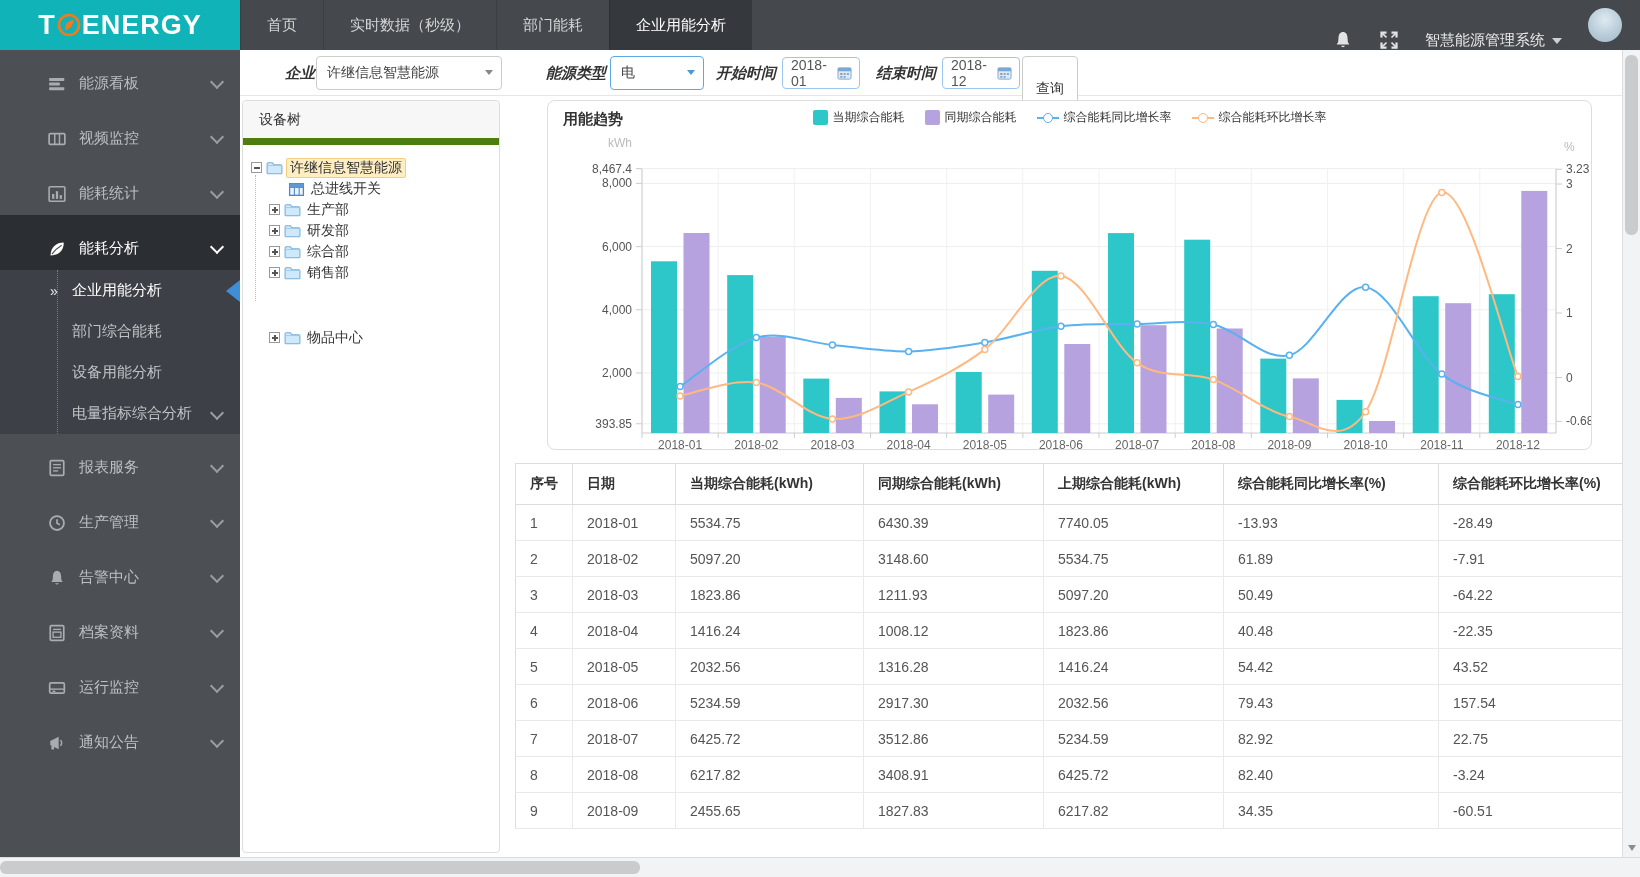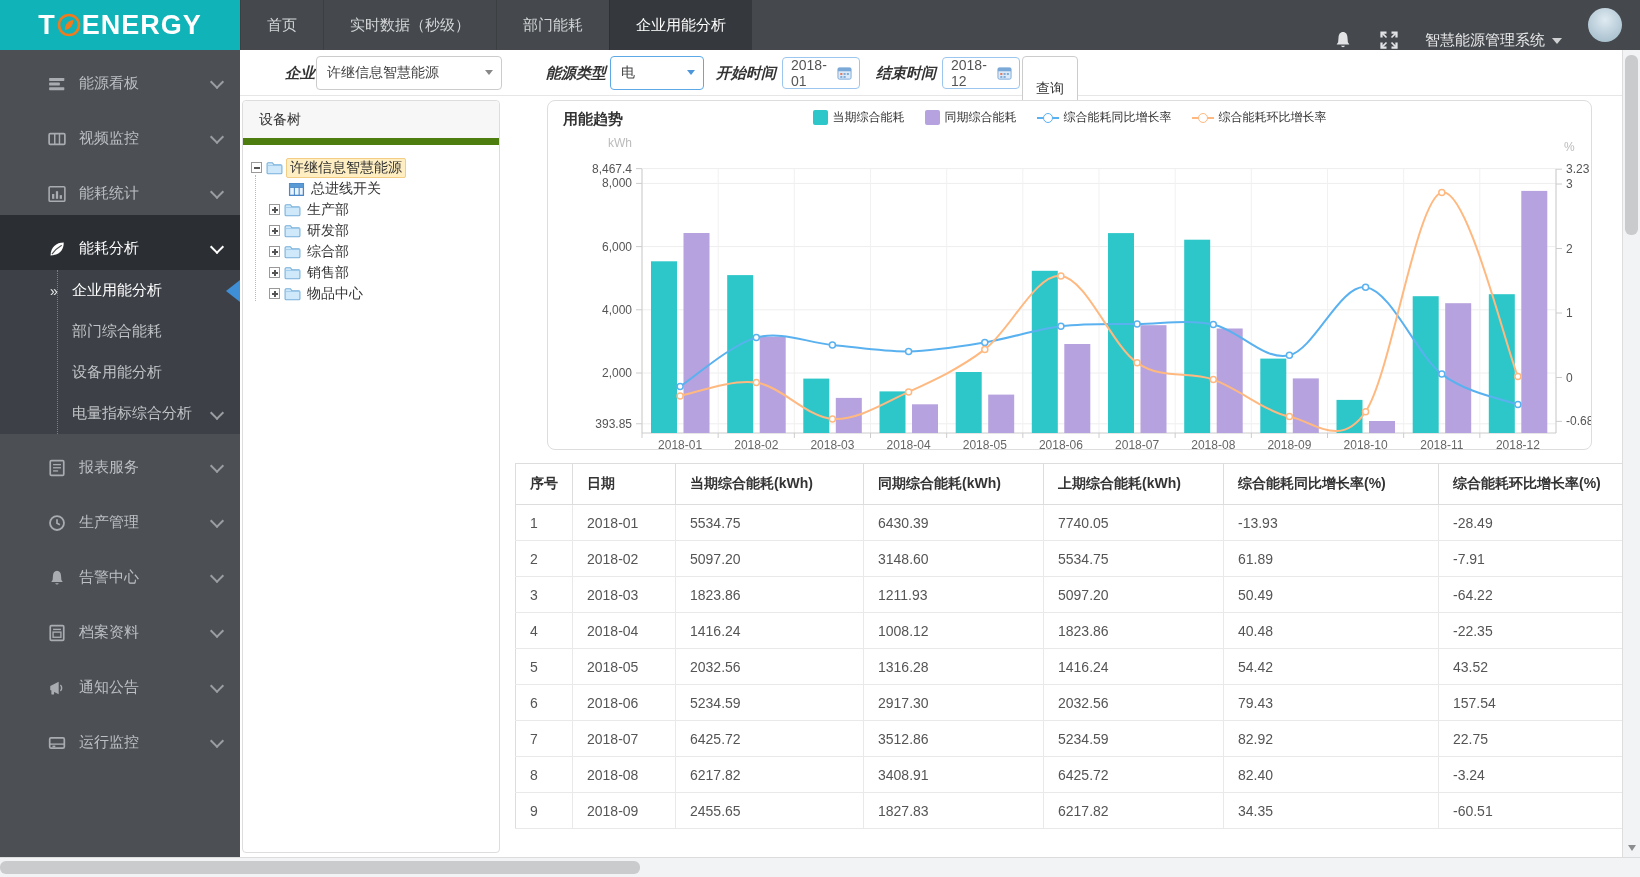--- a/index.html
+++ b/index.html
@@ -213,34 +213,34 @@
         <span class="mi"><svg viewBox="0 0 16 16">
             <rect x="2" y="1.5" width="12" height="13" rx="1" fill="none" stroke="currentColor" stroke-width="1.5"></rect>
             <line x1="4.5" y1="4.8" x2="11.5" y2="4.8" stroke="currentColor" stroke-width="1.2"></line>
             <rect x="4.5" y="7.2" width="7" height="4.6" fill="none" stroke="currentColor" stroke-width="1.2"></rect>
           </svg></span>
         <span>档案资料</span>
         <span class="chev"></span>
       </div>
       <div class="side-item">
         <span class="mi"><svg viewBox="0 0 16 16">
+            <rect x="1.5" y="3.5" width="13" height="9" rx="1.2" fill="none" stroke="currentColor" stroke-width="1.5"></rect>
+            <line x1="1.5" y1="9" x2="14.5" y2="9" stroke="currentColor" stroke-width="1.2"></line>
+            <line x1="4" y1="11" x2="6.5" y2="11" stroke="currentColor" stroke-width="1.4"></line>
+          </svg></span>
+        <span>运行监控</span>
+        <span class="chev"></span>
+      </div>
+      <div class="side-item">
+        <span class="mi"><svg viewBox="0 0 16 16">
             <path d="M2 6.3 L9.5 2.5 V13.5 L2 9.7 Z" fill="currentColor"></path>
             <rect x="3" y="9.8" width="2.4" height="4" rx="0.8" fill="currentColor"></rect>
             <path d="M11 5.5 C12.5 6.5 12.5 9.5 11 10.5" stroke="currentColor" stroke-width="1.3" fill="none"></path>
           </svg></span>
         <span>通知公告</span>
-        <span class="chev"></span>
-      </div>
-      <div class="side-item">
-        <span class="mi"><svg viewBox="0 0 16 16">
-            <rect x="1.5" y="3.5" width="13" height="9" rx="1.2" fill="none" stroke="currentColor" stroke-width="1.5"></rect>
-            <line x1="1.5" y1="9" x2="14.5" y2="9" stroke="currentColor" stroke-width="1.2"></line>
-            <line x1="4" y1="11" x2="6.5" y2="11" stroke="currentColor" stroke-width="1.4"></line>
-          </svg></span>
-        <span>运行监控</span>
         <span class="chev"></span>
       </div>
     </div>
 
   <div class="content-bg"></div>
 
   <div class="filterbar">
     <span class="f-label" style="left:45px">企业</span>
     <div class="select" style="left:76px;width:152px">
       <span>许继信息智慧能源</span>
@@ -333,21 +333,21 @@
           <span class="lbl">综合部</span>
         </div>
         <div class="tnode" style="padding-left: 18px;">
           <span class="pm plus"></span>
           <span class="ticon"><svg viewBox="0 0 16 16">
               <path d="M1 3.6 Q1 2.6 2 2.6 H6 L7.6 4.6 H14 Q15 4.6 15 5.6 V12 Q15 13 14 13 H2 Q1 13 1 12 Z" fill="#cfe9fb" stroke="#77aed9" stroke-width="1"></path>
               <path d="M1 5.2 H15" stroke="#9cc8e8" stroke-width="0.8"></path>
             </svg></span>
           <span class="lbl">销售部</span>
         </div>
-        <div class="tnode" style="padding-left: 18px;">
+        <div class="tnode" style="padding-left: 18px; margin-top: 44px;">
           <span class="pm plus"></span>
           <span class="ticon"><svg viewBox="0 0 16 16">
               <path d="M1 3.6 Q1 2.6 2 2.6 H6 L7.6 4.6 H14 Q15 4.6 15 5.6 V12 Q15 13 14 13 H2 Q1 13 1 12 Z" fill="#cfe9fb" stroke="#77aed9" stroke-width="1"></path>
               <path d="M1 5.2 H15" stroke="#9cc8e8" stroke-width="0.8"></path>
             </svg></span>
           <span class="lbl">物品中心</span>
         </div>
       </div>
   </div>
 

